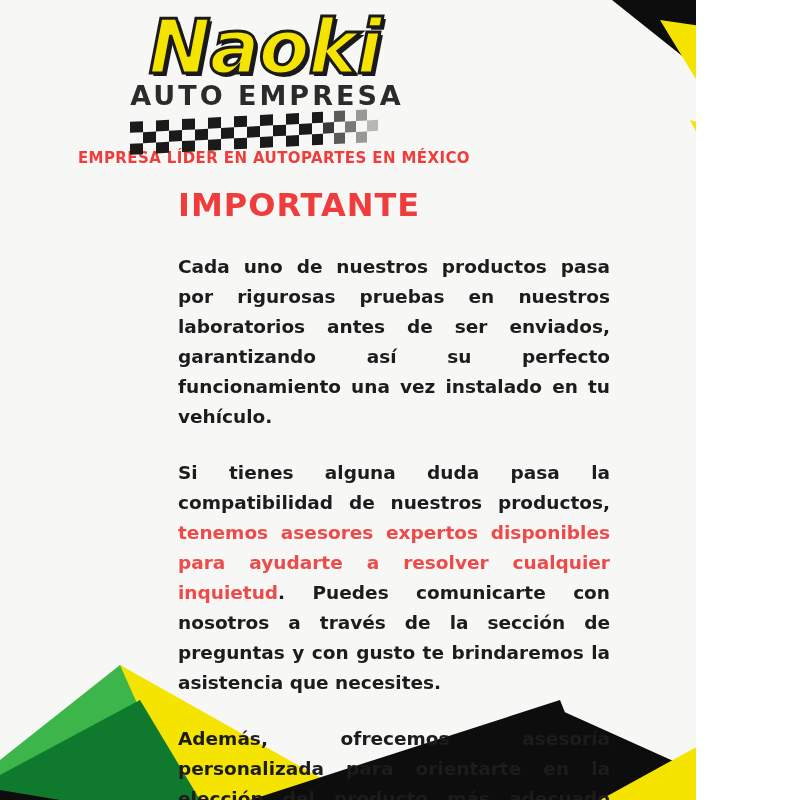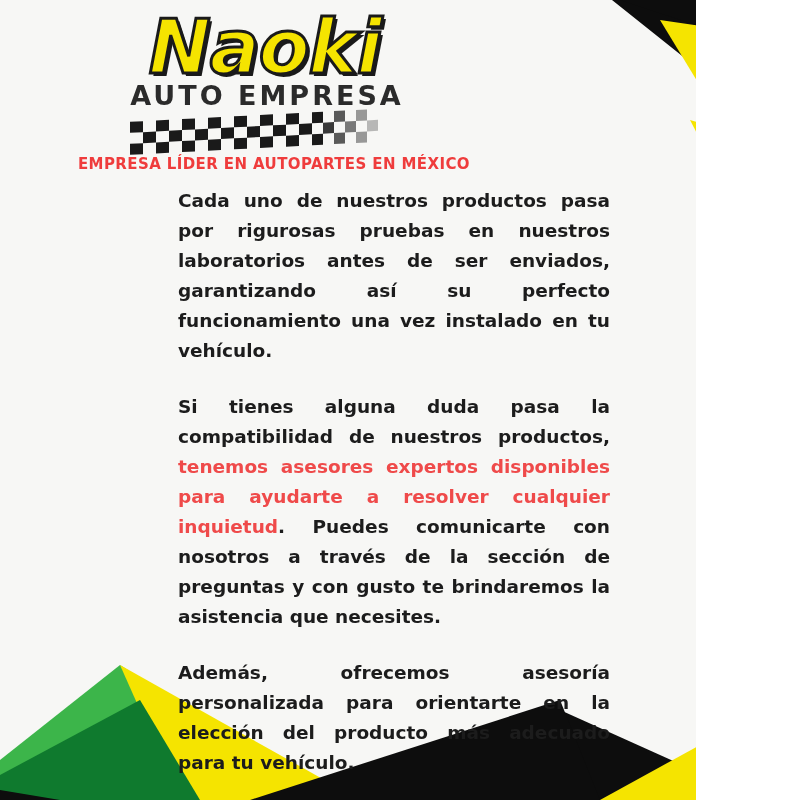--- a/index.html
+++ b/index.html
@@ -74,21 +74,20 @@
   .checker-cell {
     width: 13px;
     height: 11px;
   }
   .brand-tag {
     font-family: "DejaVu Sans", sans-serif;
     font-weight: bold;
     font-size: 15px;
     color: #ef3c3c;
     letter-spacing: 0.4px;
-    margin-top: 6px;
     padding-left: 28px;
   }
   
   .content {
     position: absolute;
     left: 178px;
     top: 186px;
     width: 448px;
   }
   .headline {
@@ -208,18 +207,19 @@
           <div class="checker-cell" style="background: rgb(26, 26, 26); opacity: 0.714286; width: 11px;"></div>
           <div class="checker-cell" style="background: transparent; opacity: 0.571429; width: 11px;"></div>
           <div class="checker-cell" style="background: rgb(26, 26, 26); opacity: 0.428571; width: 11px;"></div>
           <div class="checker-cell" style="background: transparent; opacity: 0.285714; width: 11px;"></div>
         </div>
       </div>
     <div class="brand-tag">EMPRESA LÍDER  EN AUTOPARTES EN MÉXICO</div>
   </div>
 
   <div class="content">
+    <div class="headline">IMPORTANTE</div>
     <p class="para"><span>Cada uno de nuestros productos pasa por rigurosas pruebas en nuestros laboratorios antes de ser enviados, garantizando así su perfecto funcionamiento una vez instalado en tu vehículo.</span></p>
     <p class="para"><span>Si tienes alguna duda pasa la compatibilidad de nuestros productos, </span><span class="hl">tenemos asesores expertos disponibles para ayudarte a resolver cualquier inquietud</span><span>. Puedes comunicarte con nosotros a través de la sección de preguntas y con gusto te brindaremos la asistencia que necesites.</span></p>
     <p class="para"><span>Además, ofrecemos asesoría personalizada para orientarte en la elección del producto más adecuado para tu vehículo.</span></p>
   </div>
 
 </div>
 
 </body></html>

